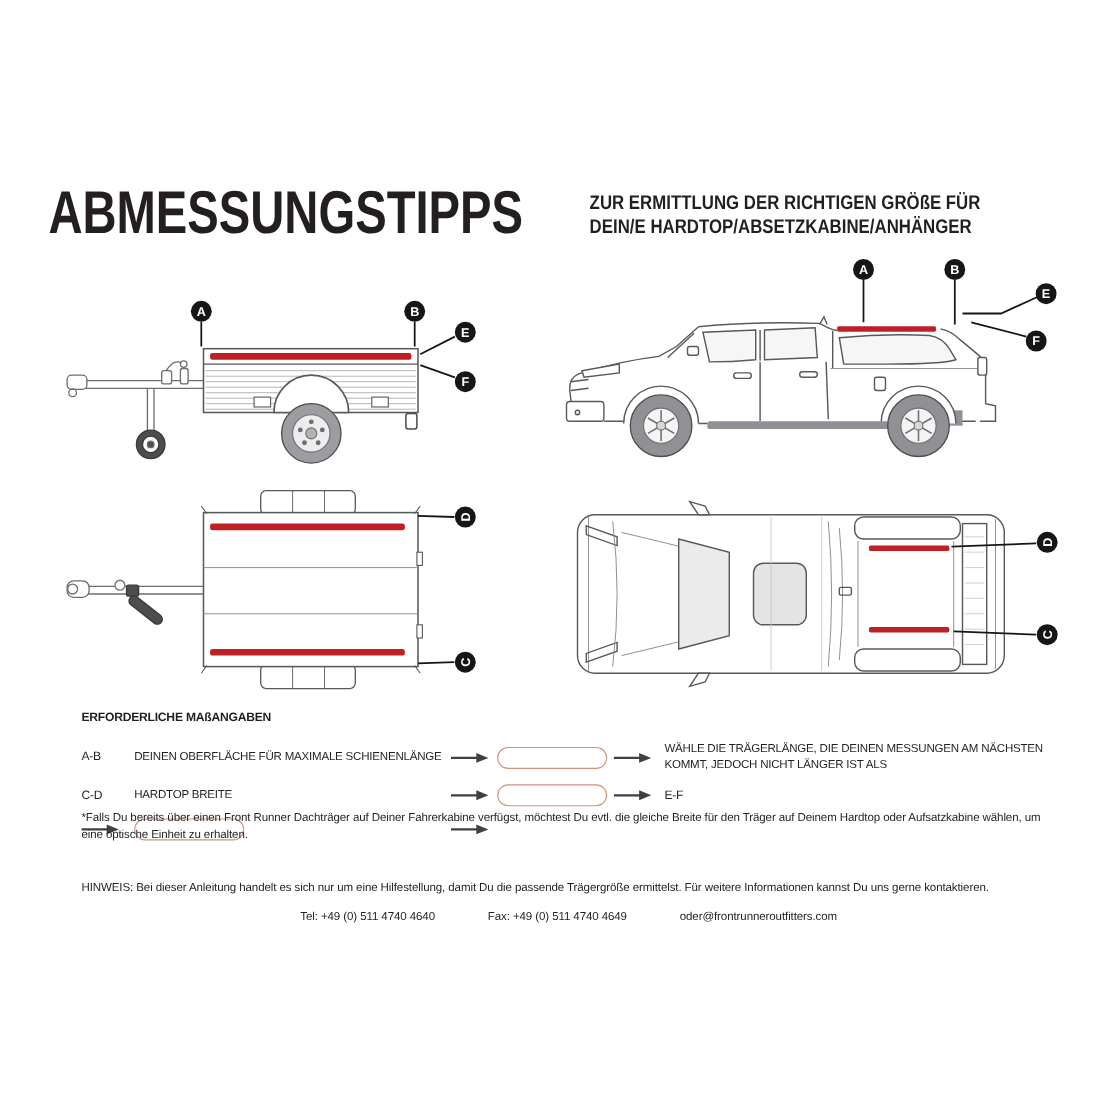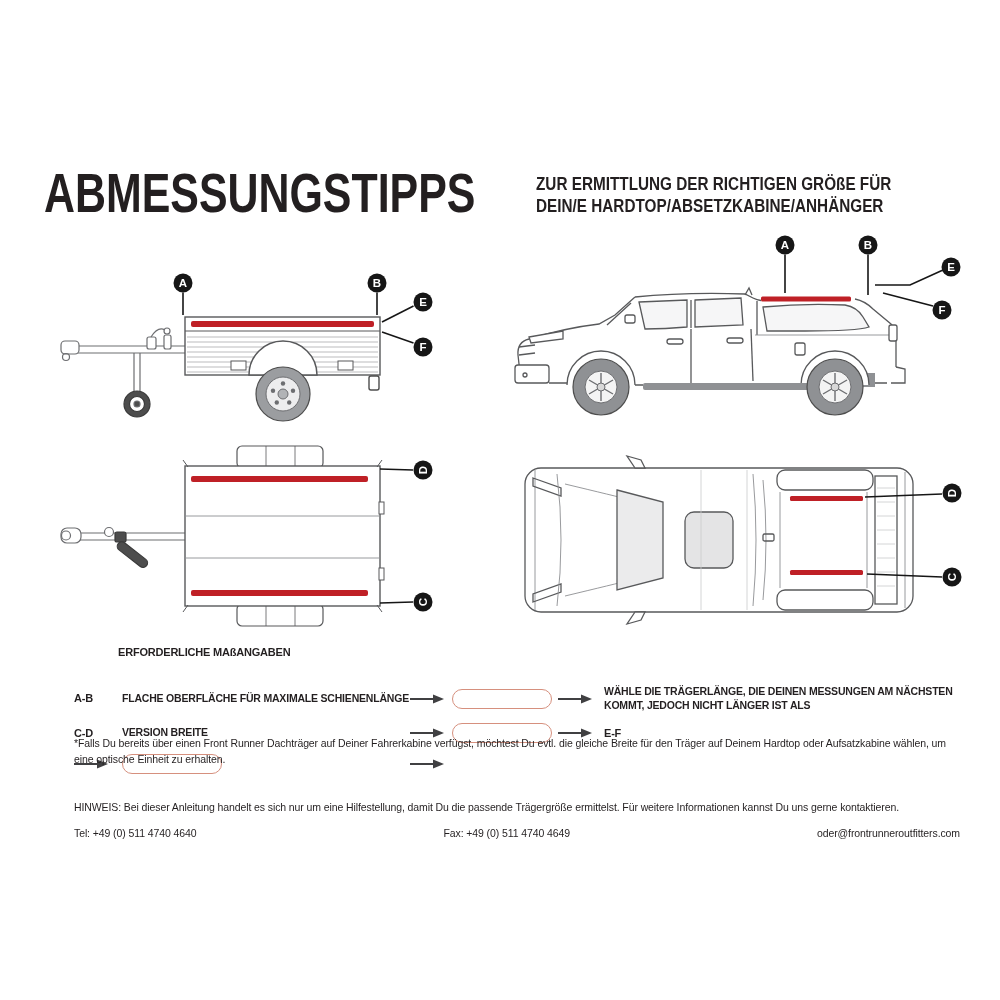--- a/index.html
+++ b/index.html
@@ -22,43 +22,43 @@
     white-space: nowrap;
     transform: scaleX(0.85); transform-origin: left top;
   }
   .diagram { position: absolute; }
   .d-trailer-side { left: 55px;  top: 255px; width: 400px; height: 190px; }
   .d-truck-side   { left: 505px; top: 225px; width: 470px; height: 210px; }
   .d-trailer-top  { left: 55px;  top: 440px; width: 400px; height: 200px; }
   .d-truck-top    { left: 505px; top: 440px; width: 470px; height: 200px; }
 
   .measure { position: absolute; left: 74px; top: 646px; width: 884px; }
-  .measure-head { display: flex; gap: 16px; font-size: 11px; font-weight: 700; letter-spacing: -0.2px; margin-left: 44px; }
+  .measure-head { display: flex; gap: 16px; font-size: 11px; font-weight: 700; letter-spacing: -0.2px; }
   .measure-head .note { color: #c5443a; }
   .rows {
     display: grid;
     grid-template-columns: 48px 288px 42px 106px 46px auto;
-    row-gap: 11px; margin-top: 27px; align-items: center;
-    font-size: 10.5px; font-weight: 700; line-height: 1.3; letter-spacing: -0.2px;
+    row-gap: 11px; margin-top: 17px; align-items: center;
+    font-size: 10.5px; font-weight: 400; line-height: 1.3; letter-spacing: -0.2px;
   }
   .rowkey { font-size: 11px; }
   .pill { width: 100px; height: 20px; border: 1.5px solid #d6907e; border-radius: 11px; background: #fff; }
   .arrow-wrap { display: flex; align-items: center; }
 
   .footnote {
     position: absolute; left: 74px; top: 736px; width: 886px;
     font-size: 10.5px; line-height: 1.5; letter-spacing: -0.1px;
   }
   .hinweis {
     position: absolute; left: 74px; top: 800px; width: 886px;
     font-size: 10.5px; line-height: 1.4; letter-spacing: -0.1px;
   }
   .contact {
     position: absolute; left: 74px; top: 827px; width: 886px;
-    display: flex; justify-content: space-between; gap: 30px;
+    display: flex; justify-content: center; gap: 48px;
     font-size: 10.5px; letter-spacing: -0.1px;
   }
   svg text.badge-letter {
     font-family: "Liberation Sans", sans-serif;
     font-size: 11.5px; font-weight: 700; fill: #ffffff;
     text-anchor: middle;
   }
 </style>
 </head>
 <body>
@@ -305,38 +305,38 @@
   </g>
 </svg>
 
 <div class="measure">
   <div class="measure-head">
     <span>ERFORDERLICHE MAßANGABEN</span>
   </div>
   <div class="rows">
 
     <div class="rowkey">A-B</div>
-    <div>FLACHE OBERFLÄCHE FÜR MAXIMALE SCHIENENLÄNGE</div>
+    <div>DEINEN OBERFLÄCHE FÜR MAXIMALE SCHIENENLÄNGE</div>
     <div class="arrow-wrap">
       <svg width="34" height="10" viewBox="0 0 34 10">
           <line x1="0" y1="5" x2="24" y2="5" stroke="#404042" stroke-width="2"></line>
           <polygon points="23,0.5 34,5 23,9.5" fill="#404042"></polygon>
         </svg>
     </div>
     <div class="pill"></div>
     <div class="arrow-wrap">
       <svg width="34" height="10" viewBox="0 0 34 10">
           <line x1="0" y1="5" x2="24" y2="5" stroke="#404042" stroke-width="2"></line>
           <polygon points="23,0.5 34,5 23,9.5" fill="#404042"></polygon>
         </svg>
     </div>
     <div>WÄHLE DIE TRÄGERLÄNGE, DIE DEINEN MESSUNGEN AM NÄCHSTEN KOMMT, JEDOCH NICHT LÄNGER IST ALS</div>
 
     <div class="rowkey">C-D</div>
-    <div>VERSION BREITE</div>
+    <div>HARDTOP BREITE</div>
     <div class="arrow-wrap">
       <svg width="34" height="10" viewBox="0 0 34 10">
           <line x1="0" y1="5" x2="24" y2="5" stroke="#404042" stroke-width="2"></line>
           <polygon points="23,0.5 34,5 23,9.5" fill="#404042"></polygon>
         </svg>
     </div>
     <div class="pill"></div>
     <div class="arrow-wrap">
       <svg width="34" height="10" viewBox="0 0 34 10">
           <line x1="0" y1="5" x2="24" y2="5" stroke="#404042" stroke-width="2"></line>

